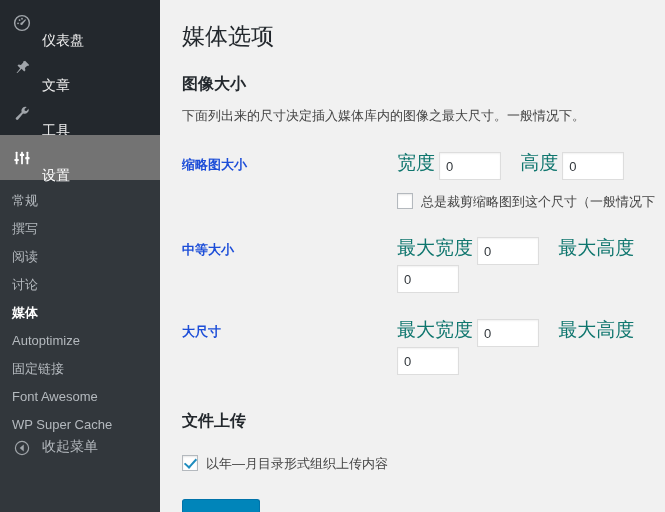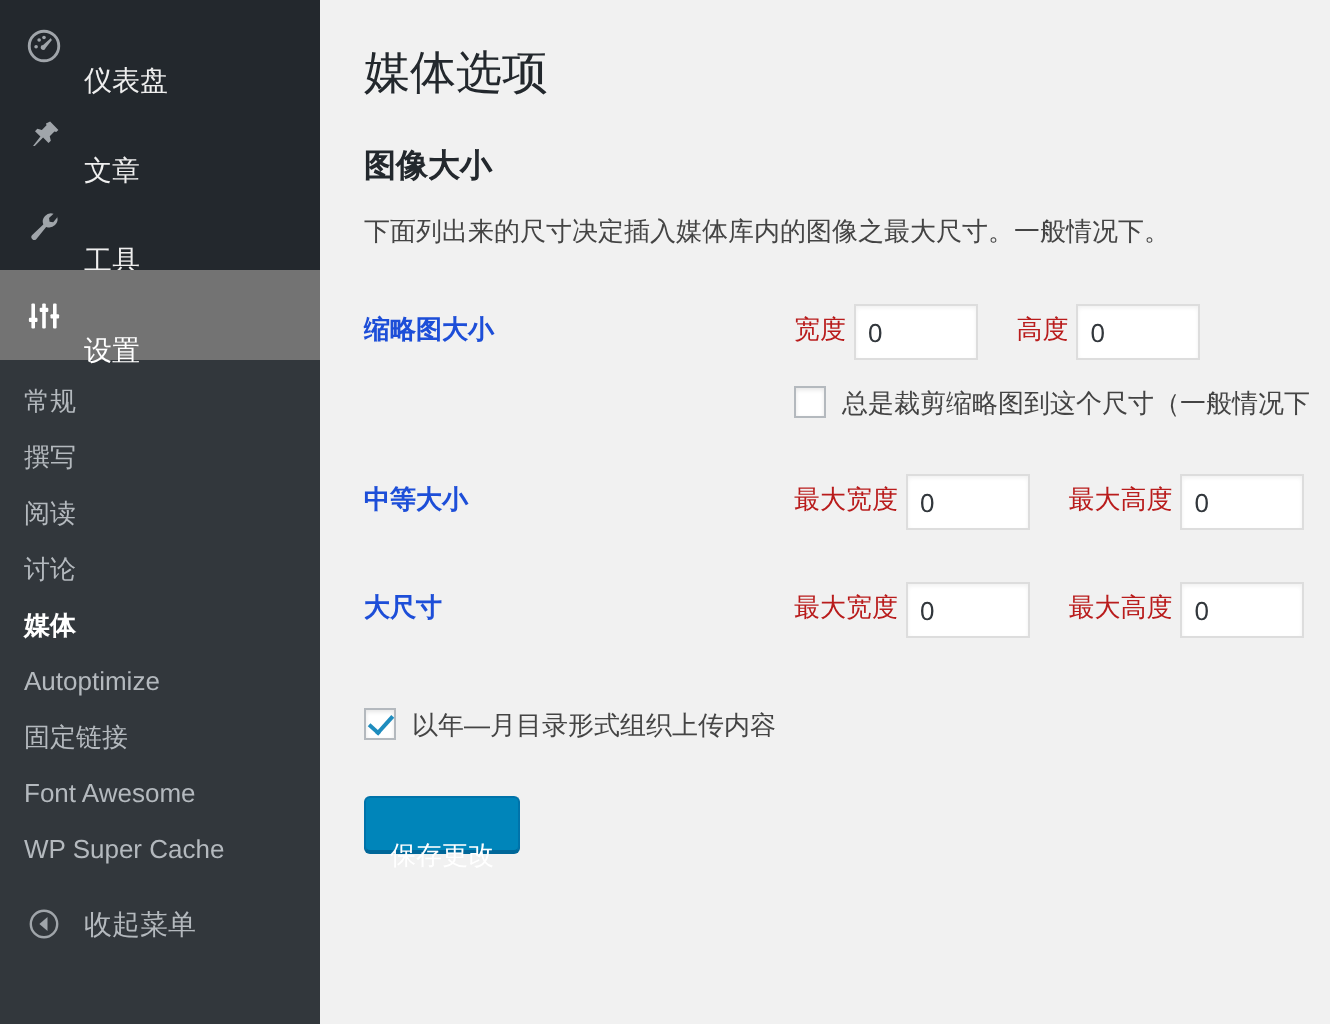--- a/index.html
+++ b/index.html
@@ -71,21 +71,21 @@
   }
 
   .collapse-wrap {
     position: absolute;
     left: 0; bottom: 0;
     width: 160px;
     background: #32373c;
     height: 80px;
   }
   .collapse-btn {
-    display: flex; align-items: flex-end;
+    display: flex; align-items: flex-start;
     height: 34px;
     padding-left: 10px;
     color: #b4b9be;
     font-size: 14px;
     cursor: pointer;
     margin-top: 6px;
   }
   .collapse-btn .cicon {
     width: 24px; height: 20px;
     display: flex; align-items: center; justify-content: center;
@@ -135,21 +135,21 @@
     padding: 16px 10px 16px 0;
     line-height: 19px;
   }
   table.form-table td {
     vertical-align: top;
     padding: 13px 10px 13px 0;
     font-size: 13px;
     color: #444;
     line-height: 19px;
   }
-  .fld-label { font-size: 13px; color: #b91c1c; margin-right: 4px; }
+  .fld-label { font-size: 19px; color: #0f766e; margin-right: 4px; }
   input.num {
     width: 62px;
     height: 28px;
     padding: 1px 6px;
     border: 1px solid #ddd;
     background: #fff;
     color: #32373c;
     font-size: 13px;
     font-family: "Liberation Sans", "DejaVu Sans", sans-serif;
     vertical-align: middle;
@@ -310,20 +310,21 @@
           <th>大尺寸</th>
           <td>
             <span class="fld-label">最大宽度</span><input class="num" type="text" value="0" style="">
             <span class="gap"></span>
             <span class="fld-label">最大高度</span><input class="num" type="text" value="0" style="">
           </td>
         </tr>
       </tbody>
     </table>
 
+    <h2 class="section-title">文件上传</h2>
 
     <div class="upload-row">
       <span class="wpcheck checked"></span><span class="chk-label">以年—月目录形式组织上传内容</span>
     </div>
 
     <button class="btn-primary">保存更改</button>
   </div>
 
 </div>
 

